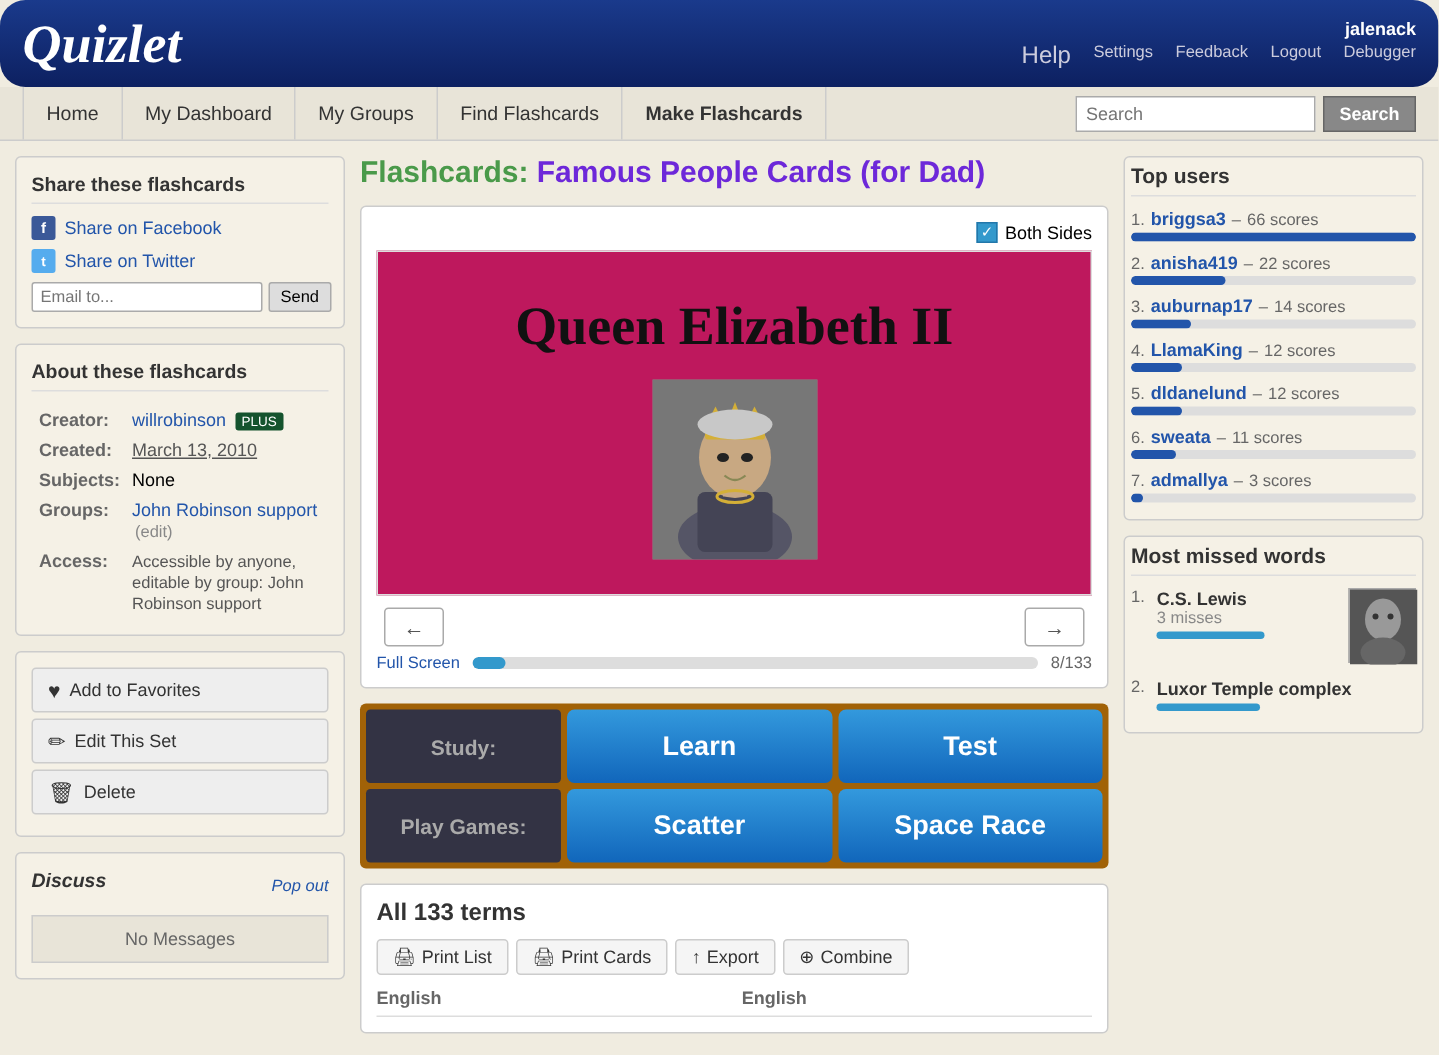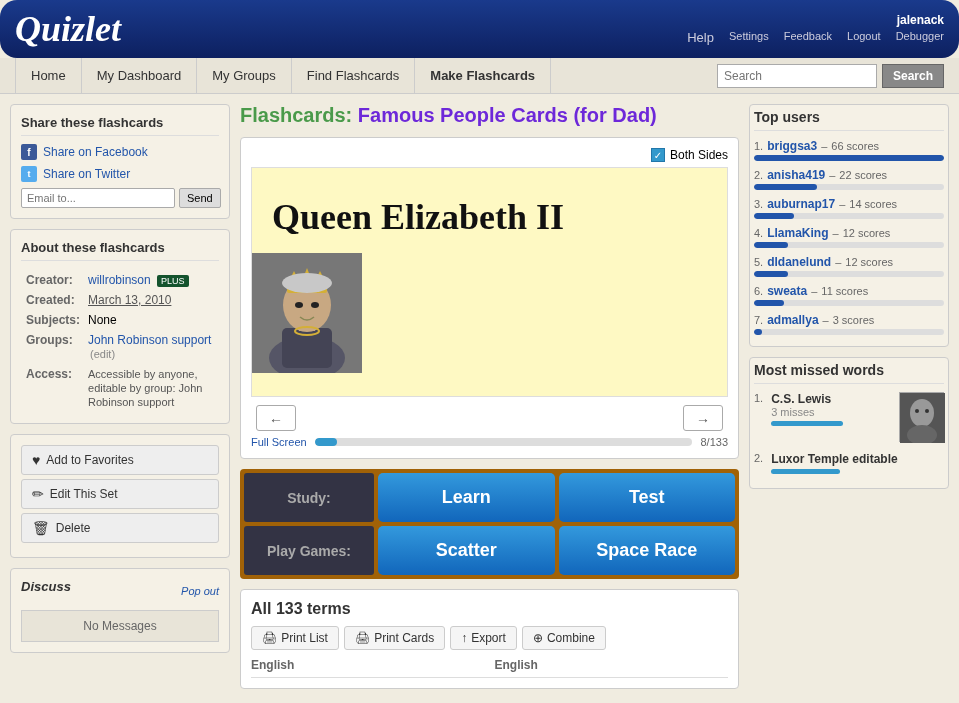--- a/index.html
+++ b/index.html
@@ -225,26 +225,26 @@
       width: 14px; height: 14px;
       background: #3399cc;
       display: flex; align-items: center; justify-content: center;
       color: white;
       font-size: 10px;
       border: 1px solid #2277aa;
     }
 
     .card-container {
       position: relative;
-      background: #fef9c3;
+      background: #be185d;
       border: 1px solid #ddd;
       min-height: 230px;
       display: flex;
       flex-direction: column;
-      align-items: flex-start;
+      align-items: center;
       justify-content: center;
       margin-bottom: 8px;
     }
 
     .card-text {
       font-size: 36px;
       font-weight: bold;
       color: #111;
       text-align: center;
       padding: 10px 20px;
@@ -444,21 +444,21 @@
     }
   </style>
 </head>
 <body>
 
 <div id="header">
   <div id="logo">Quizlet</div>
   <div id="header-right">
     <div class="username">jalenack</div>
     <div id="header-links">
-      <span style="cursor:pointer;color:#ccd;font-size:13px;">Help</span>
+      <span style="cursor:pointer;color:#ccd;font-size:16px;">Help</span>
       <span style="cursor:pointer;color:#ccd;font-size:11px;">Settings</span>
       <span style="cursor:pointer;color:#ccd;font-size:11px;">Feedback</span>
       <span style="cursor:pointer;color:#ccd;font-size:11px;">Logout</span>
       <span style="cursor:pointer;color:#ccd;font-size:11px;">Debugger</span>
     </div>
   </div>
 </div>
 
 <div id="nav">
   <div id="nav-links">
@@ -756,21 +756,21 @@
             <ellipse cx="22" cy="42" rx="15" ry="10" fill="#666"></ellipse>
             <ellipse cx="17" cy="18" rx="2" ry="2" fill="#333"></ellipse>
             <ellipse cx="27" cy="18" rx="2" ry="2" fill="#333"></ellipse>
           </svg>
         </div>
       </div>
 
       <div class="missed-word-item">
         <span style="color:#666;font-size:11px;">2.</span>
         <div class="missed-word-info">
-          <div class="missed-word-name">Luxor Temple editable</div>
+          <div class="missed-word-name">Luxor Temple complex</div>
           <div class="missed-word-bar" style="width:40%"></div>
         </div>
       </div>
     </div>
 
   </div>
 
 </div>
 
 </body></html>

